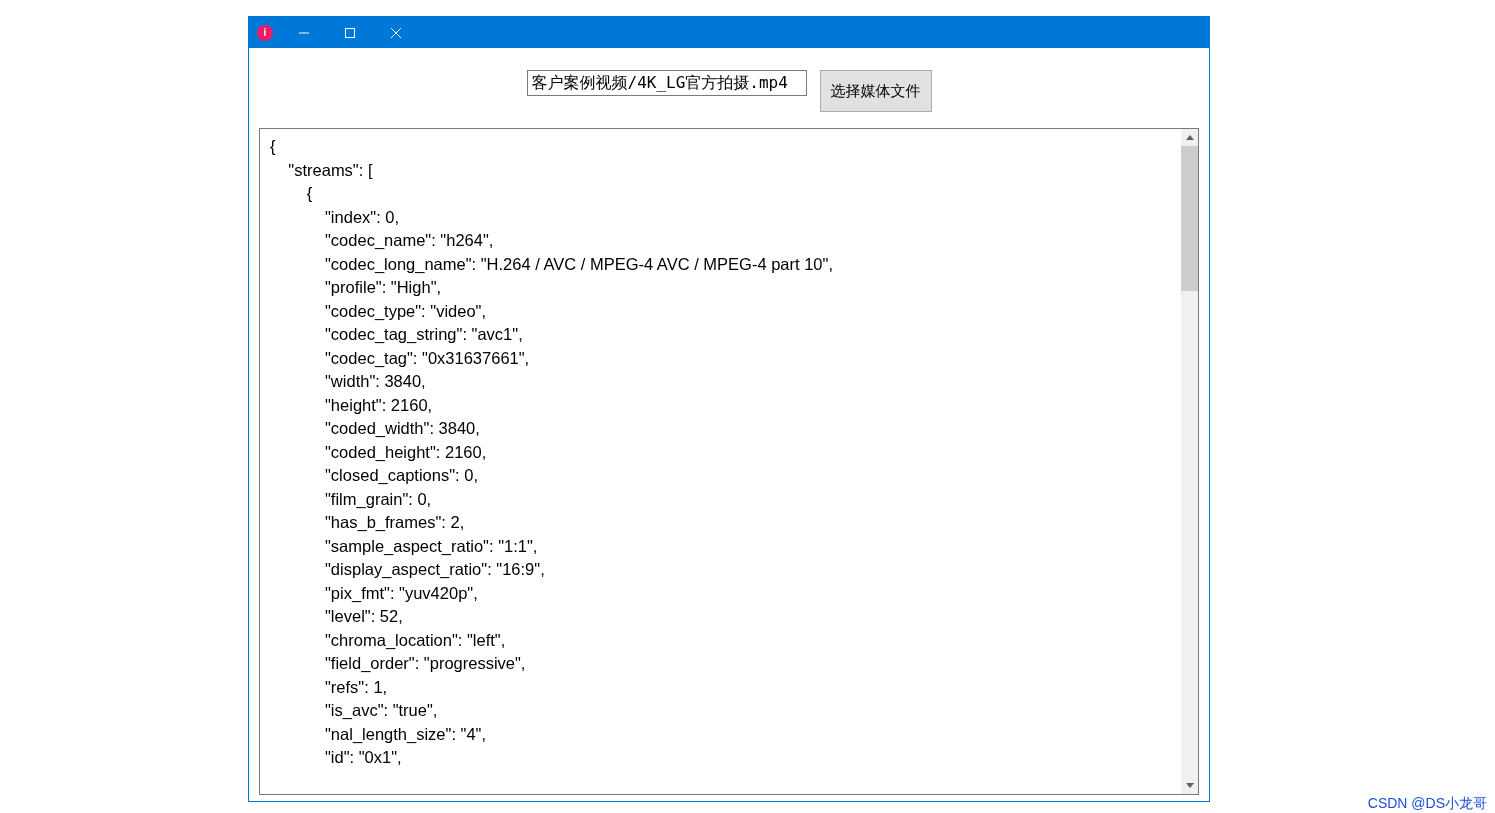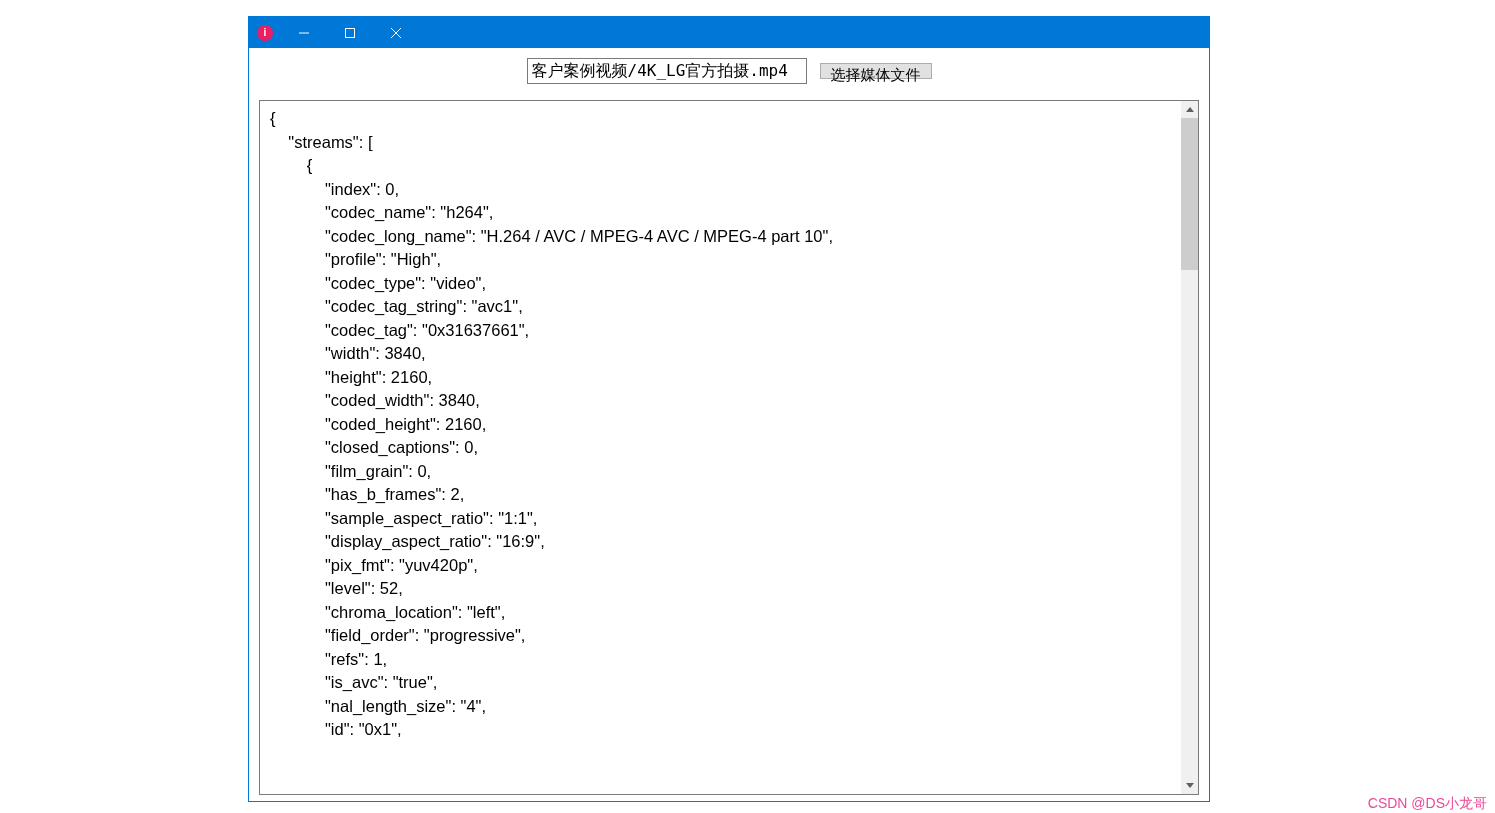--- a/index.html
+++ b/index.html
@@ -71,40 +71,40 @@
     .content-area {
       flex: 1;
       display: flex;
       flex-direction: column;
       padding: 10px 10px 6px 10px;
       overflow: hidden;
     }
     .toolbar {
       display: flex;
       justify-content: center;
-      align-items: center;
+      align-items: flex-start;
       gap: 13px;
-      margin-top: 0;
+      margin-top: 12px;
       margin-bottom: 16px;
     }
     .file-path-input {
       border: 1px solid #7a7a7a;
       padding: 2px 4px;
       font-family: SimSun, "NSimSun", monospace;
       font-size: 16px;
       background: #ffffff;
       height: 26px;
       width: 280px;
     }
     .select-btn {
       border: 1px solid #adadad;
       background: #e1e1e1;
       padding: 2px 10px;
       font-size: 15px;
-      height: 16px;
+      height: 42px;
       font-family: "Microsoft YaHei", SimSun, Arial;
     }
     .output-container {
       flex: 1;
       border: 1px solid #7a7a7a;
       background: #ffffff;
       position: relative;
       overflow: hidden;
     }
     .output-text {
@@ -150,21 +150,21 @@
       left: 0;
       right: 0;
       top: 0;
       height: 23%;
       background: #cdcdcd;
     }
     .watermark {
       position: absolute;
       right: 8px;
       bottom: 0px;
-      color: #ec4899;
+      color: #1d4ed8;
       font-size: 14px;
       font-family: "Microsoft YaHei", Arial, sans-serif;
     }
   </style>
 </head>
 <body>
 
 <div class="window">
   <div class="titlebar">
     <div class="titlebar-icon">i</div>

